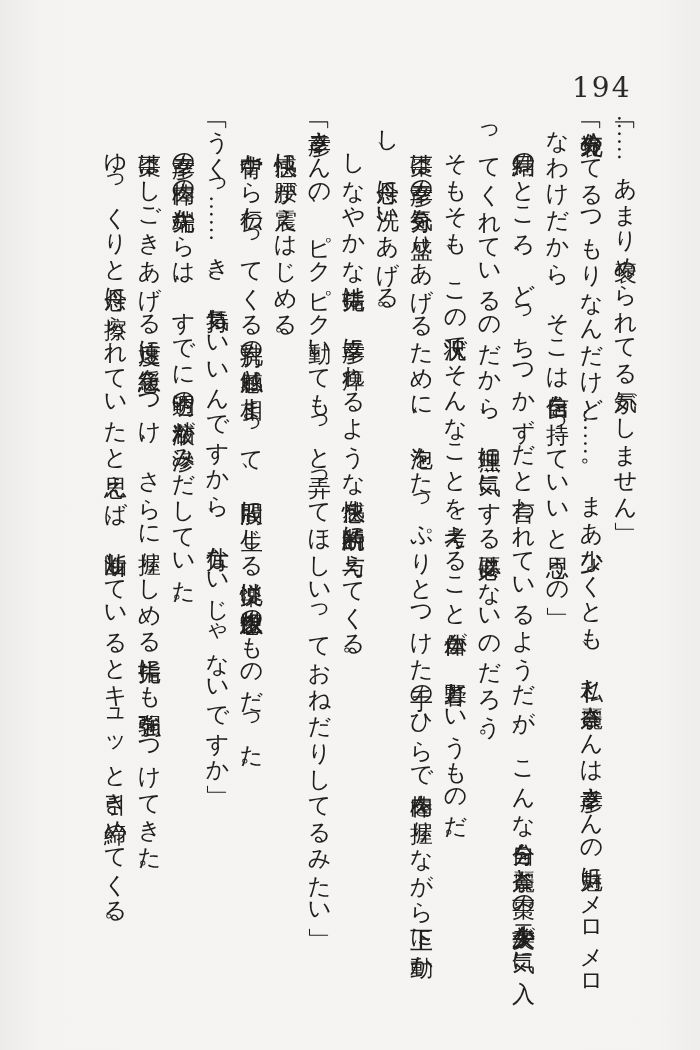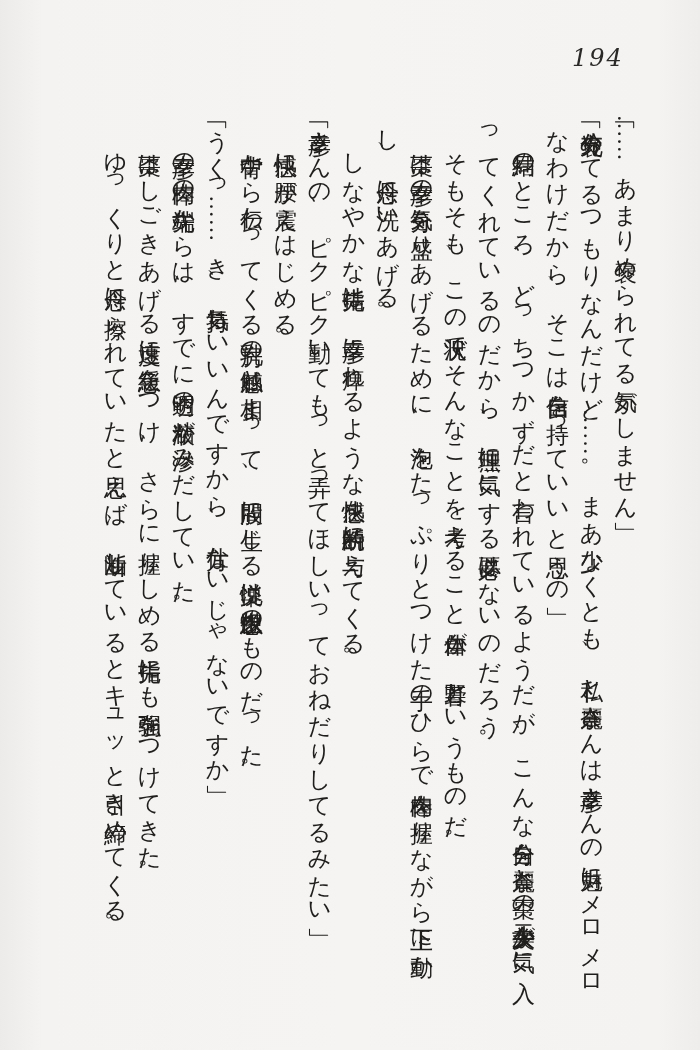--- a/index.html
+++ b/index.html
@@ -13,25 +13,24 @@
     overflow: hidden;
     background: linear-gradient(90deg, #ecebe9 0%, #f4f3f1 6%, #f5f4f2 50%, #f4f3f1 94%, #eeedeb 100%);
     font-family: "Liberation Serif", "DejaVu Serif", serif;
   }
   .page {
     position: absolute;
     inset: 0;
   }
   .page-number {
     position: absolute;
-    top: 44px;
+    top: 71px;
     left: 572px;
     font-family: "DejaVu Serif", "Liberation Serif", serif;
-    font-style: italic;
-    font-size: 24px;
+    font-size: 28px;
     letter-spacing: 2px;
     color: #2b2927;
   }
   .text-area {
     position: absolute;
     top: 114px;
     right: 58px;
     height: 876px;
     writing-mode: vertical-rl;
     text-orientation: mixed;

